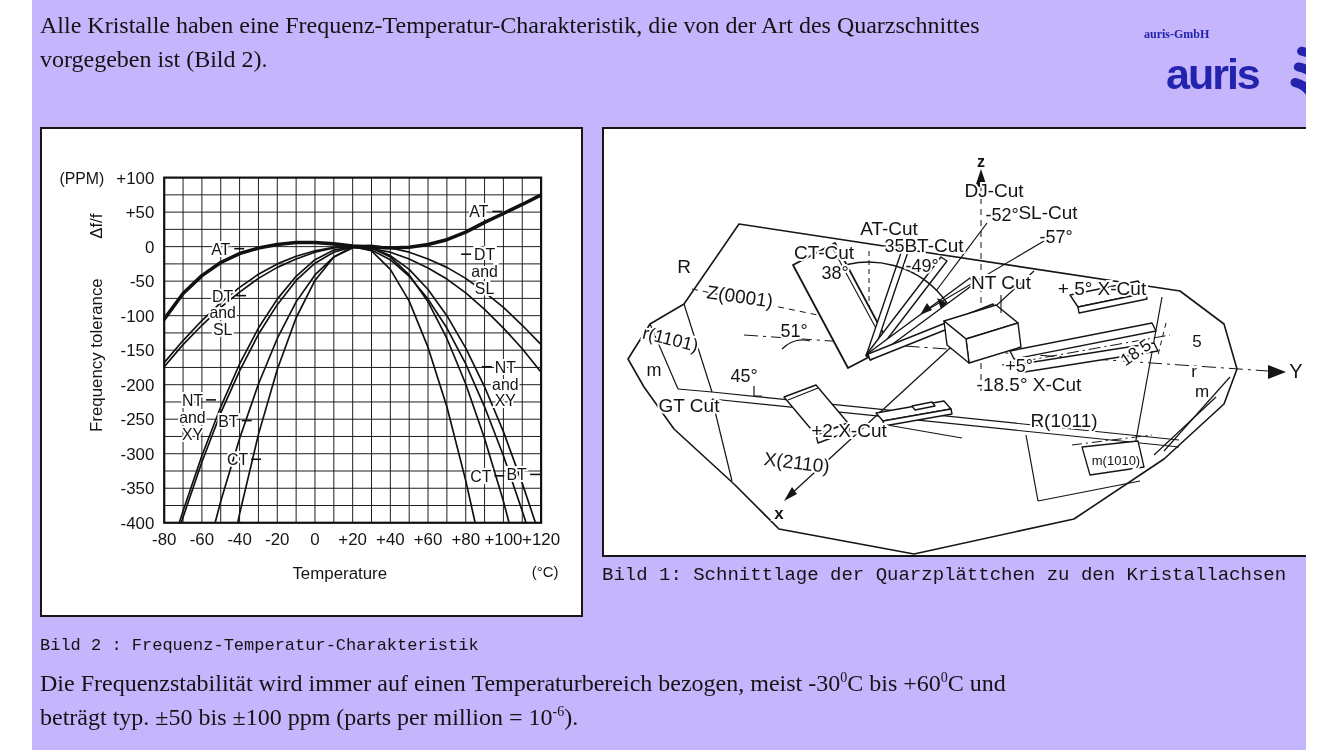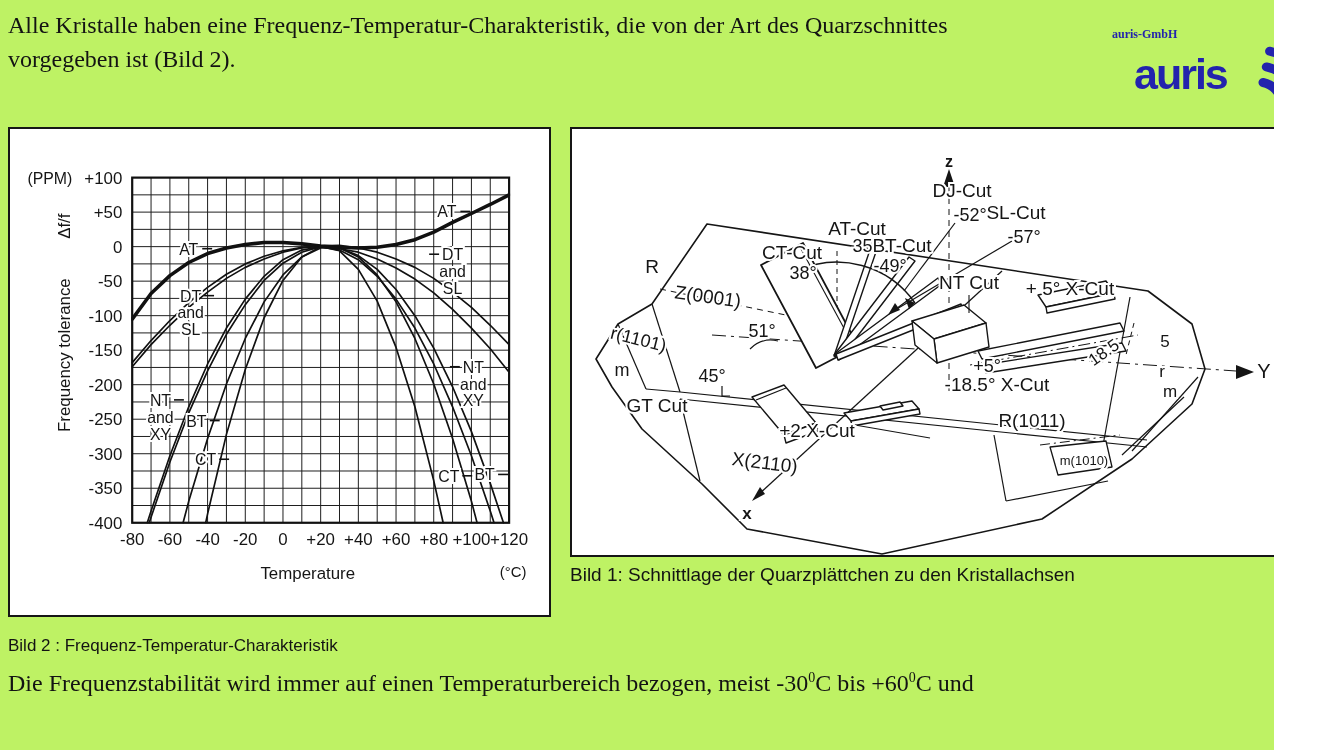--- a/index.html
+++ b/index.html
@@ -1,26 +1,26 @@
 <!DOCTYPE html>
 <html><head>
 <meta charset="utf-8">
 <style>
   html,body{margin:0;padding:0;background:#fff;}
-  .page{position:relative;width:1274px;height:750px;background:#bef264;overflow:hidden;
-        font-family:"Liberation Serif",serif;color:#151515;}
+  .page{position:relative;width:1274px;height:750px;background:#c4b5fd;overflow:hidden;
+        font-family:"Liberation Serif",serif;color:#151515;margin-left:32px;}
   .para{position:absolute;font-size:24px;line-height:34px;white-space:nowrap;color:#131313;}
   .para .sup{font-size:14px;vertical-align:super;line-height:0;}
   .logo-small{position:absolute;left:1112px;top:27px;font-family:"Liberation Serif",serif;
               font-weight:bold;font-size:12px;color:#2323ad;}
   .logo-big{position:absolute;left:1134px;top:42px;font-family:"Liberation Sans",sans-serif;
             font-weight:bold;font-size:43px;letter-spacing:-2px;color:#2323ad;line-height:64px;}
   .logo-arcs{position:absolute;left:1242px;top:22px;}
   .panel{position:absolute;border:2px solid #161616;background:#fff;}
-  .caption{position:absolute;font-family:Liberation Sans, sans-serif;color:#131313;white-space:nowrap;}
+  .caption{position:absolute;font-family:Liberation Mono, monospace;color:#131313;white-space:nowrap;}
   #cap2{left:8px;top:636px;font-size:17px;}
   #cap1{left:570px;top:564px;font-size:19px;}
   svg text{font-family:"Liberation Sans",sans-serif;fill:#151515;}
   svg .halo{paint-order:stroke;stroke:#ffffff;stroke-width:4px;}
 </style>
 </head>
 <body>
 
 <div class="page">
 
@@ -270,15 +270,16 @@
         <text class="halo" x="460" y="298" font-size="19">R(1011)</text>
         <text class="halo" x="512" y="336" font-size="13">m(1010)</text>
         <text class="halo" x="175" y="390" font-weight="bold" font-size="17">x</text>
       </g>
     </svg>
   </div>
   <div class="caption" id="cap1">Bild 1: Schnittlage der Quarzplättchen zu den Kristallachsen</div>
 
   <div class="para" style="left:8px;top:666px;">
     <div><span>Die Frequenzstabilität wird immer auf einen Temperaturbereich bezogen, meist -30</span><span class="sup">0</span><span>C bis +60</span><span class="sup">0</span><span>C und</span></div>
+    <div><span>beträgt typ. ±50 bis ±100 ppm (parts per million = 10</span><span class="sup">-6</span><span>).</span></div>
   </div>
 
 </div>
 
 </body></html>

